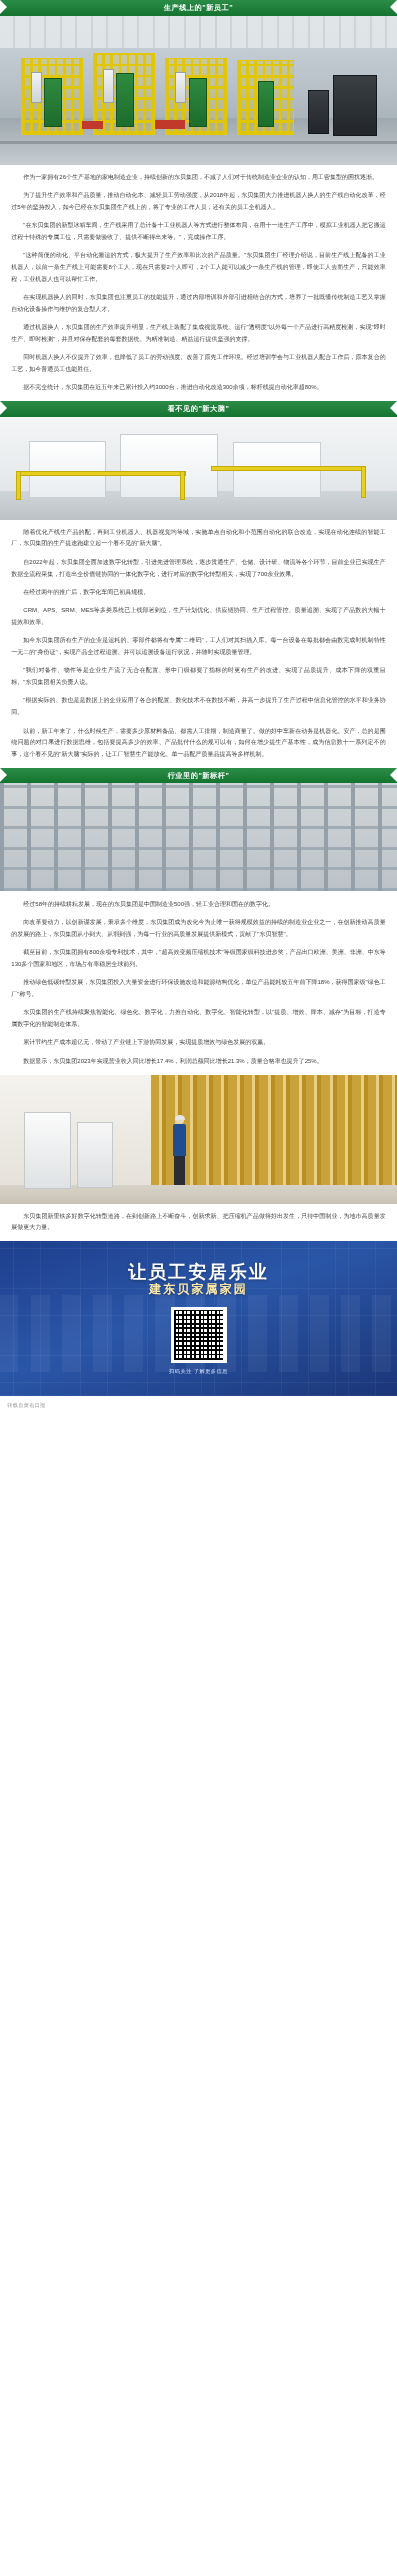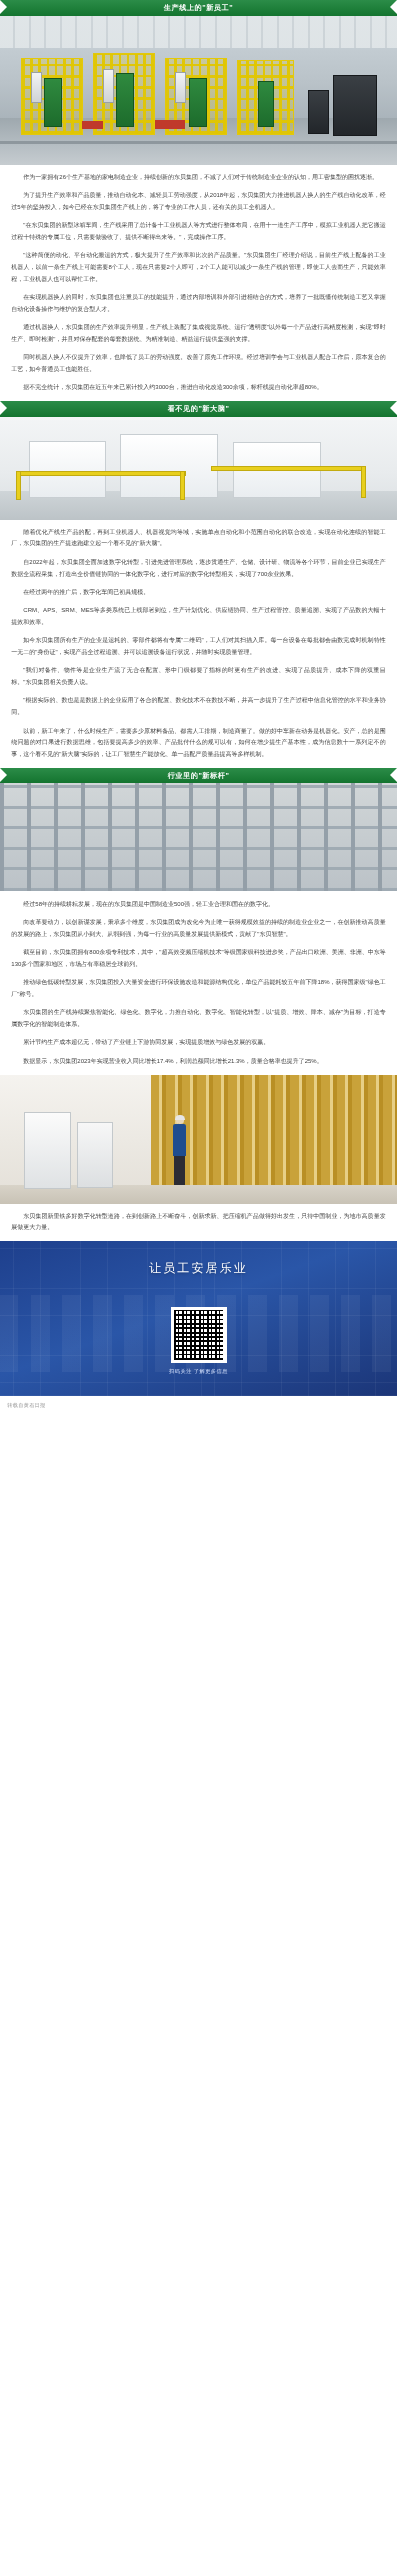--- a/index.html
+++ b/index.html
@@ -223,22 +223,22 @@
     position: absolute; left: 0; bottom: 24px; width: 100%; height: 77px;
     background:
       repeating-linear-gradient(90deg, rgba(255,255,255,.10) 0 18.5px, rgba(255,255,255,0) 18.5px 31px);
     opacity: .5;
   }
   .poster-title {
     position: absolute;
     left: 0; right: 0; top: 18.5px;
     text-align: center;
     color: #ffffff;
-    font-size: 12px;
-    font-weight: normal;
+    font-size: 18px;
+    font-weight: bold;
     letter-spacing: 2.1px;
     text-shadow: 0 1px 3.1px rgba(0,0,0,.35);
   }
   .poster-sub {
     position: absolute;
     left: 0; right: 0; top: 40px;
     text-align: center;
     color: #ffe9a8;
     font-size: 12px;
     font-weight: bold;
@@ -391,20 +391,21 @@
   </div>
 
   <div class="body-text">
     <p>东贝集团新里铁多好数字化转型道路，在到创新路上不断奋斗，创新求新、把压缩机产品做得好出发生，只待中国制业，为地市高质量发展做更大力量。</p>
   </div>
 
   <div class="poster">
     <div class="grid"></div>
     <div class="city"></div>
     <div class="poster-title">让员工安居乐业</div>
+    <div class="poster-sub">建东贝家属家园</div>
     <div class="qr-wrap">
       <div class="qr"></div>
     </div>
     <div class="qr-caption">扫码关注  了解更多信息</div>
   </div>
 
   <div class="footer">
     <span class="src">转载自黄石日报</span>
   </div>
 

